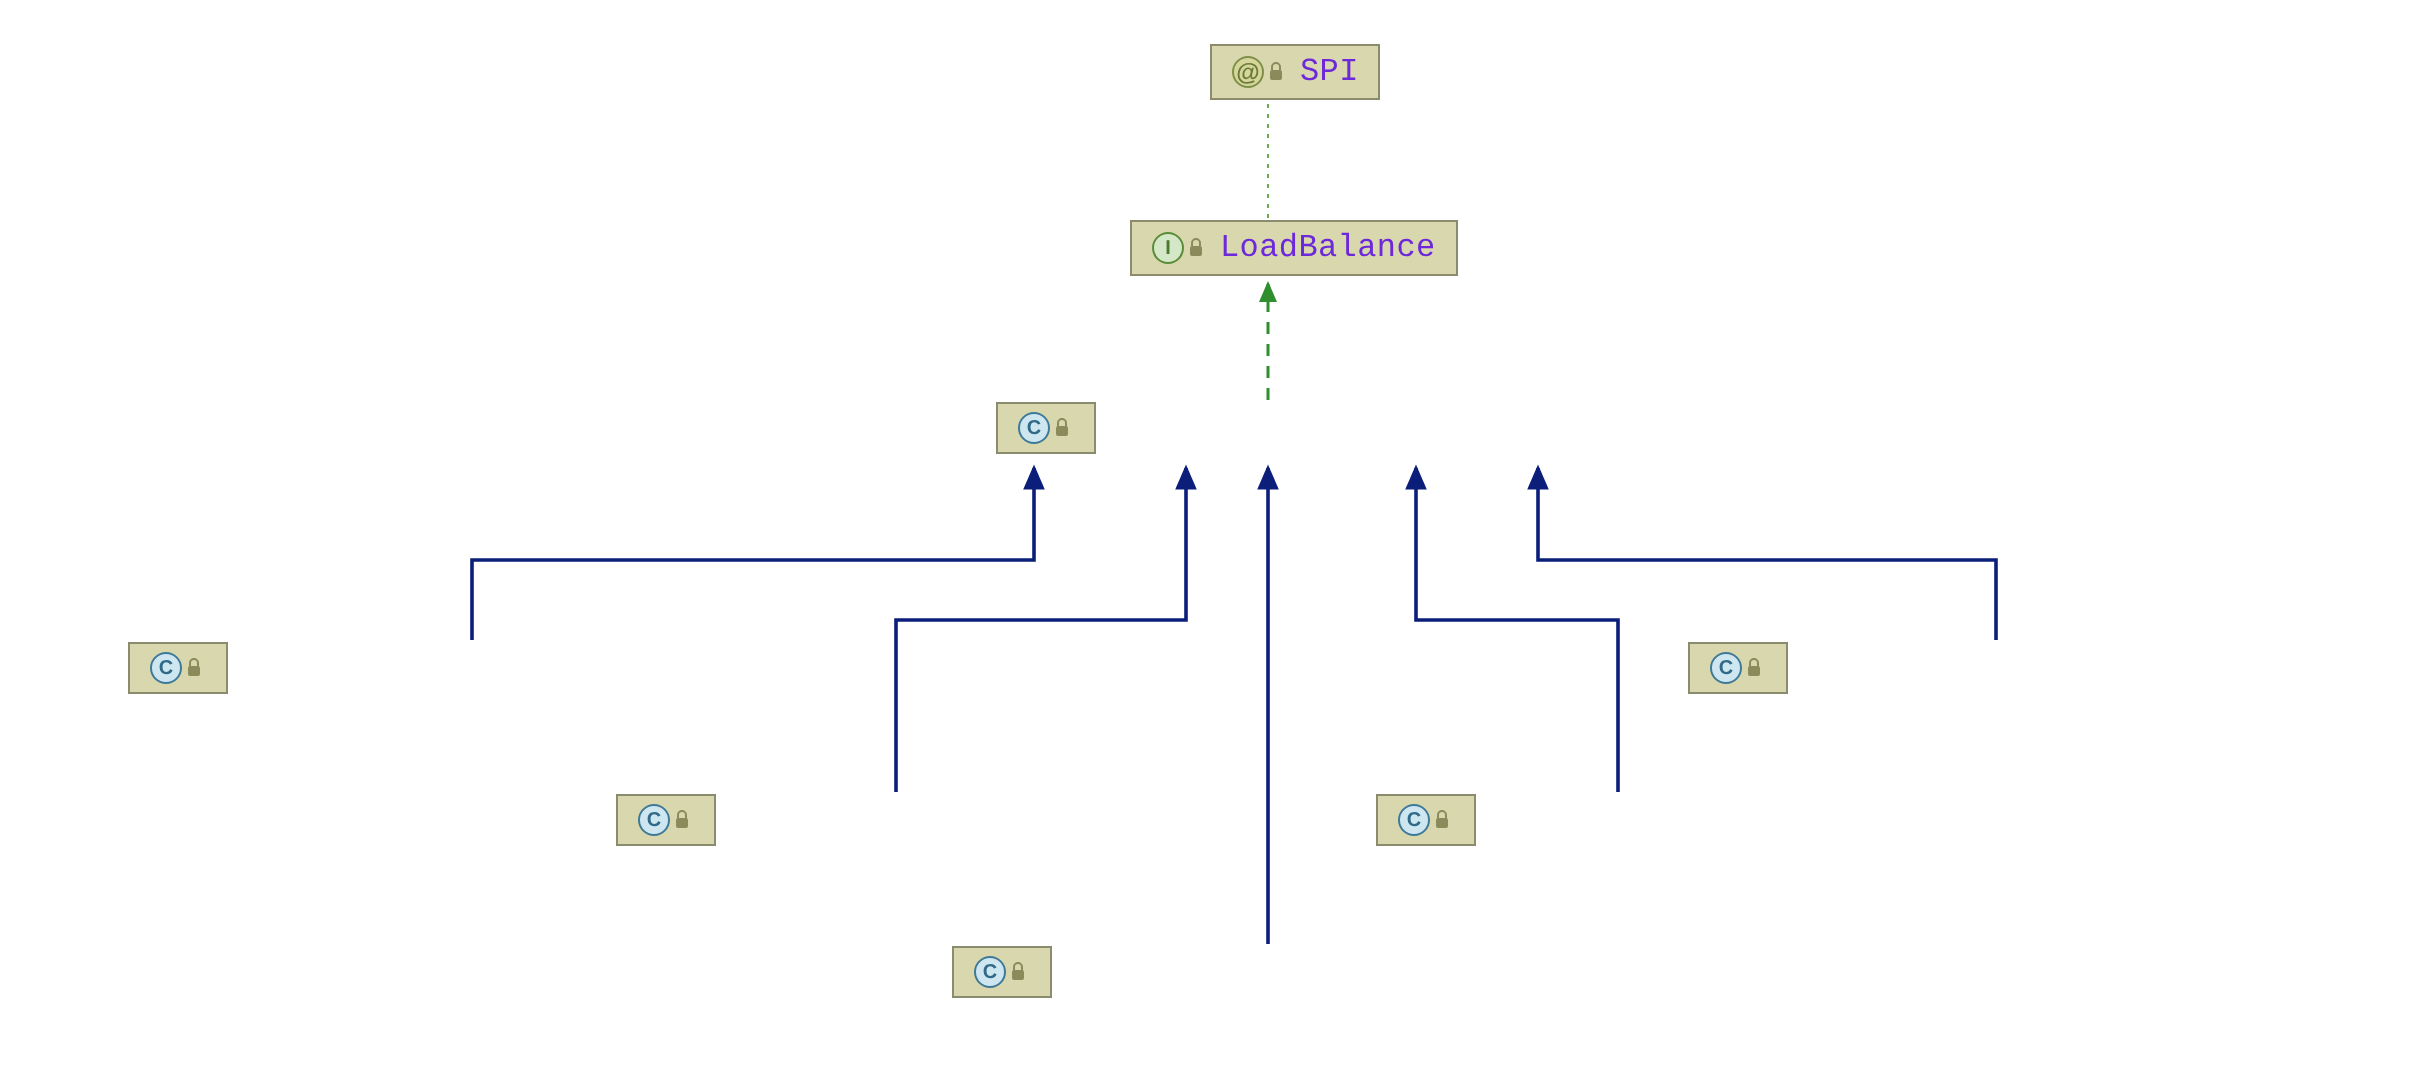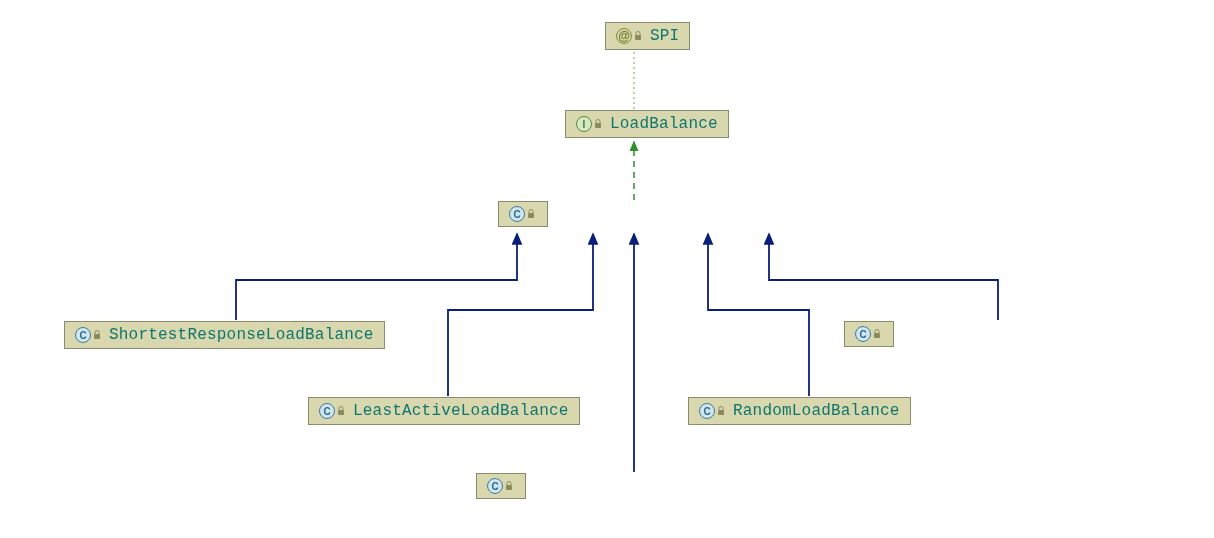--- a/index.html
+++ b/index.html
@@ -53,21 +53,21 @@
   }
   .icon-lock {
     display: inline-flex;
     align-items: center;
     justify-content: center;
     width: 12px;
     height: 12px;
     margin-left: -2px;
   }
   .label {
-    color: #0f766e;
+    color: #6d28d9;
     margin-left: 4px;
     letter-spacing: 0.2px;
   }
   svg.connector {
     position: absolute;
     left: 0;
     top: 0;
     width: 1214px;
     height: 538px;
     pointer-events: none;
@@ -134,53 +134,50 @@
 </div>
 
 <div class="node" style="left:64px; top:321px;">
   <span class="icon-circle icon-c">C</span>
   <span class="icon-lock">
     <svg width="10" height="10" viewBox="0 0 10 10">
         <rect x="2" y="4" width="6" height="5" rx="1" fill="#8a8a5a"></rect>
         <path d="M3 4 V2.5 a2 2 0 0 1 4 0 V4" fill="none" stroke="#8a8a5a" stroke-width="1"></path>
       </svg>
   </span>
-  <span class="label">ShortestResponseLoadBalance</span>
 </div>
 
 <div class="node" style="left:844px; top:321px;">
   <span class="icon-circle icon-c">C</span>
   <span class="icon-lock">
     <svg width="10" height="10" viewBox="0 0 10 10">
         <rect x="2" y="4" width="6" height="5" rx="1" fill="#8a8a5a"></rect>
         <path d="M3 4 V2.5 a2 2 0 0 1 4 0 V4" fill="none" stroke="#8a8a5a" stroke-width="1"></path>
       </svg>
   </span>
 </div>
 
 <div class="node" style="left:308px; top:397px;">
   <span class="icon-circle icon-c">C</span>
   <span class="icon-lock">
     <svg width="10" height="10" viewBox="0 0 10 10">
         <rect x="2" y="4" width="6" height="5" rx="1" fill="#8a8a5a"></rect>
         <path d="M3 4 V2.5 a2 2 0 0 1 4 0 V4" fill="none" stroke="#8a8a5a" stroke-width="1"></path>
       </svg>
   </span>
-  <span class="label">LeastActiveLoadBalance</span>
 </div>
 
 <div class="node" style="left:688px; top:397px;">
   <span class="icon-circle icon-c">C</span>
   <span class="icon-lock">
     <svg width="10" height="10" viewBox="0 0 10 10">
         <rect x="2" y="4" width="6" height="5" rx="1" fill="#8a8a5a"></rect>
         <path d="M3 4 V2.5 a2 2 0 0 1 4 0 V4" fill="none" stroke="#8a8a5a" stroke-width="1"></path>
       </svg>
   </span>
-  <span class="label">RandomLoadBalance</span>
 </div>
 
 <div class="node" style="left:476px; top:473px;">
   <span class="icon-circle icon-c">C</span>
   <span class="icon-lock">
     <svg width="10" height="10" viewBox="0 0 10 10">
         <rect x="2" y="4" width="6" height="5" rx="1" fill="#8a8a5a"></rect>
         <path d="M3 4 V2.5 a2 2 0 0 1 4 0 V4" fill="none" stroke="#8a8a5a" stroke-width="1"></path>
       </svg>
   </span>

